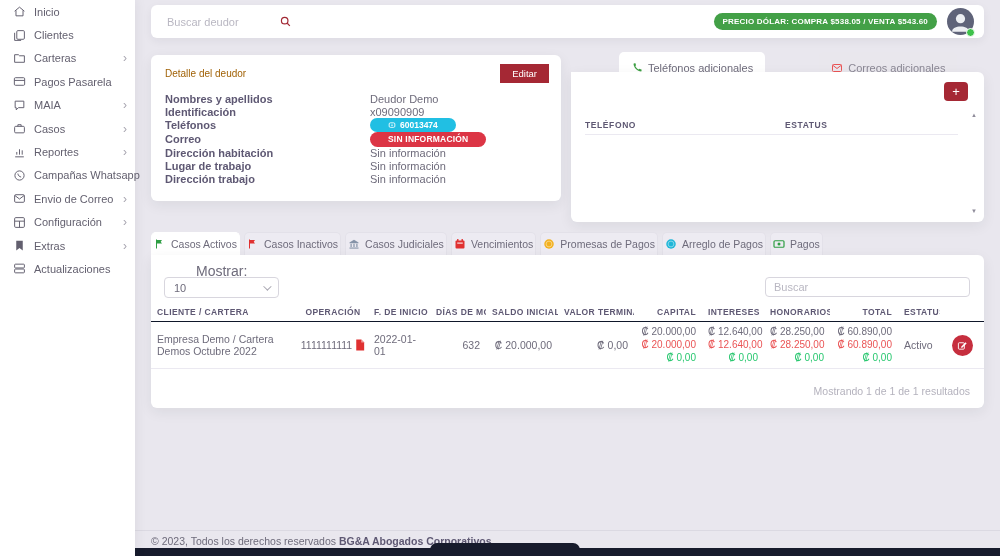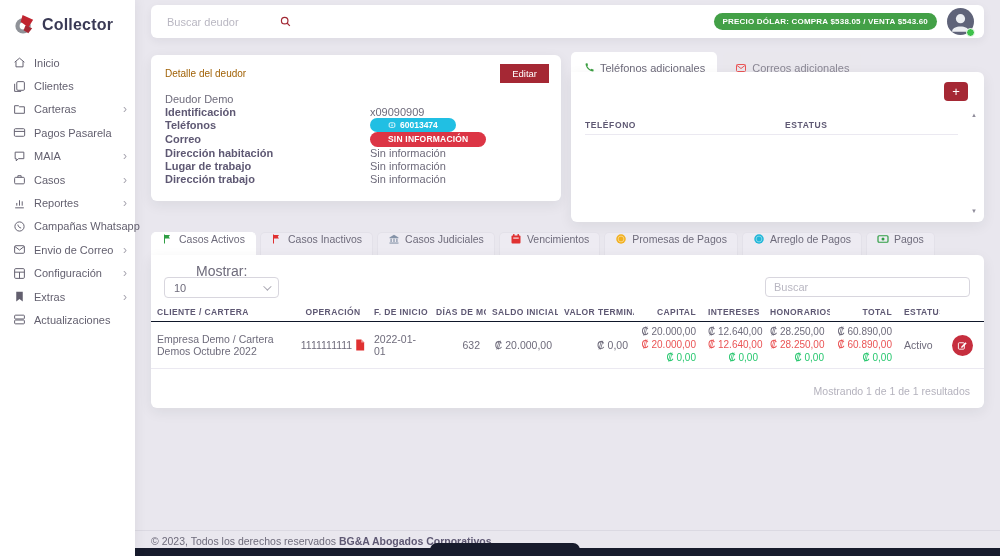--- a/index.html
+++ b/index.html
@@ -55,38 +55,38 @@
   .badge { display:inline-flex; align-items:center; gap:4px; color:#fff; font-size:8.5px; font-weight:bold;
             padding:2px 18px; border-radius:9px; line-height:1.2; }
   .badge-cyan { background:#21bfe3; cursor:pointer; }
   .badge-red { background:#dc3545; letter-spacing:.2px; }
   .badge svg { width:8px; height:8px; }
 
   
   .contacts-card { position:absolute; left:436px; top:52px; width:413px; height:170px; }
   .ctabs { display:flex; gap:6px; height:20px; }
   .ctab { display:flex; align-items:center; gap:5px; font-size:11px; color:#8a8794; padding:16px 12px;
-          background:#e9e7ed; border-radius:5px 5px 0 0; cursor:pointer; white-space:nowrap; }
+          background:#e9e7ed; border-radius:5px 5px 0 0; cursor:pointer; white-space:nowrap;margin-left:48px; }
   .ctab.active { background:#fff; color:#6e6b7b; }
   .ctab svg { width:12px; height:12px; }
   .contacts-body { position:absolute; left:0; right:0; top:20px; bottom:0; background:#fff;
           border-radius:0 6px 6px 6px; box-shadow:0 4px 14px rgba(34,41,47,.07); }
   .add-btn { position:absolute; top:10px; right:16px; width:24px; height:19px; background:#a52834;
           color:#fff; border:none; border-radius:4px; font-size:13px; line-height:17px; cursor:pointer; }
   .ct-head { position:absolute; left:14px; right:26px; top:44px; display:flex; height:19px;
           align-items:center; border-bottom:1px solid #ebe9f1; font-size:8.5px; font-weight:bold;
           color:#5e5873; letter-spacing:.6px; }
   .ct-col1 { width:200px; }
   .vscroll { position:absolute; right:5px; top:40px; bottom:8px; width:10px; display:flex;
           flex-direction:column; justify-content:space-between; align-items:center; cursor:pointer; }
   .vscroll .arr { font-size:6px; color:#8f8c9a; line-height:1; }
 
   
   .cases-tabs { position:absolute; left:16px; top:232px; display:flex; gap:4px; height:23px; }
-  .tab { display:flex; align-items:flex-start; gap:5px; padding:0 10px; font-size:10.5px; color:#6e6b7b;
+  .tab { display:flex; align-items:center; gap:5px; padding:0 2px; font-size:10.5px; color:#6e6b7b;
          background:#edebf2; border:1px solid #e3e1e9; border-bottom:none; border-radius:5px 5px 0 0;
          cursor:pointer; white-space:nowrap; }
   .tab.active { background:#fff; border-color:#fff; }
   .tab svg { width:12px; height:12px; }
 
   
   .cases-panel { position:absolute; left:16px; top:255px; width:833px; height:153px; background:#fff;
          border-radius:0 6px 6px 6px; box-shadow:0 4px 14px rgba(34,41,47,.07); }
   .mostrar { position:absolute; left:13px; top:8px; font-size:14px; color:#6e6b7b;padding-left:32px; }
   .select { position:absolute; left:13px; top:22px; width:115px; height:21px; border:1px solid #d8d6de;
@@ -123,29 +123,20 @@
   .bottom-bar { position:absolute; left:0; right:0; bottom:0; height:8px; background:#171b2c; }
   .bottom-pill { position:absolute; left:295px; bottom:0; width:150px; height:13px; background:#171b2c;
          border-radius:7px 7px 0 0; }
 </style>
 </head>
 <body>
 
 <div class="app">
 
   <aside class="sidebar">
-    <div class="logo">
-      <svg viewBox="0 0 24 24">
-        <circle cx="10.5" cy="13.5" r="8" fill="#8f9298"></circle>
-        <circle cx="10.5" cy="13.5" r="3.6" fill="#fff"></circle>
-        <path d="M10 2 L21 7 L16 15 L8 9 Z" fill="#c0242f"></path>
-        <path d="M13 13 L20 16 L16 21 L11 18 Z" fill="#a52834"></path>
-      </svg>
-      <span class="brand-name">Collector</span>
-    </div>
     <nav class="menu">
       <div class="menu-item">
         <span class="mi-icon">
             <svg viewBox="0 0 24 24" fill="none" stroke="currentColor" stroke-width="1.8">
               <path d="M3 11.5 12 4l9 7.5M5.5 10v10h13V10"></path>
             </svg>
           </span>
         <span class="mi-label">Inicio</span>
       </div>
       <div class="menu-item">
@@ -272,20 +263,21 @@
           </svg>
         <i class="status-dot"></i>
       </span>
     </div>
 
     <section class="debtor-card">
       <div class="card-title">Detalle del deudor</div>
       <button class="edit-btn">Editar</button>
       <div class="fields">
         <div class="field-row">
+          <span class="field-label">Nombres y apellidos</span>
           <span class="field-value">Deudor Demo</span>
         </div>
         <div class="field-row">
           <span class="field-label">Identificación</span>
           <span class="field-value">x09090909</span>
         </div>
         <div class="field-row">
           <span class="field-label">Teléfonos</span>
           <span class="badge badge-cyan">
             <svg viewBox="0 0 24 24">

